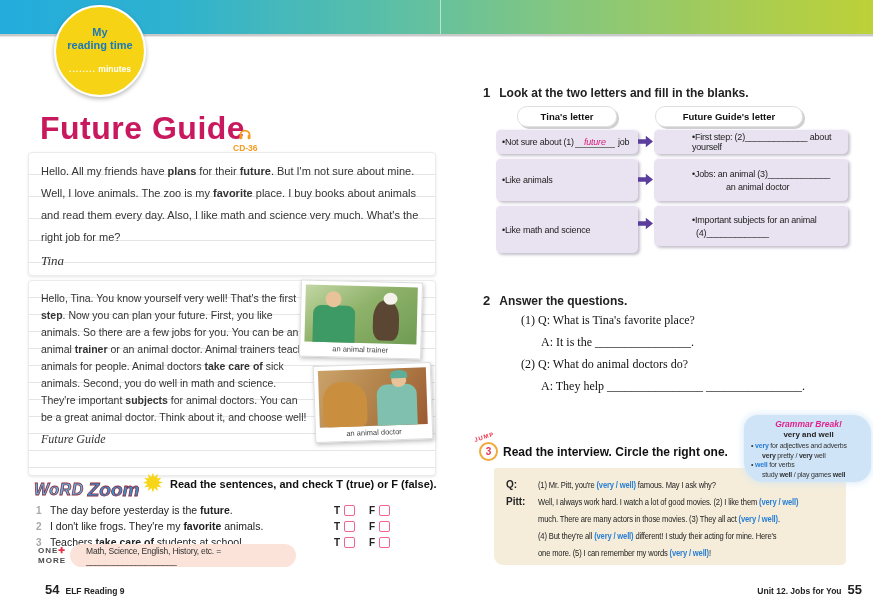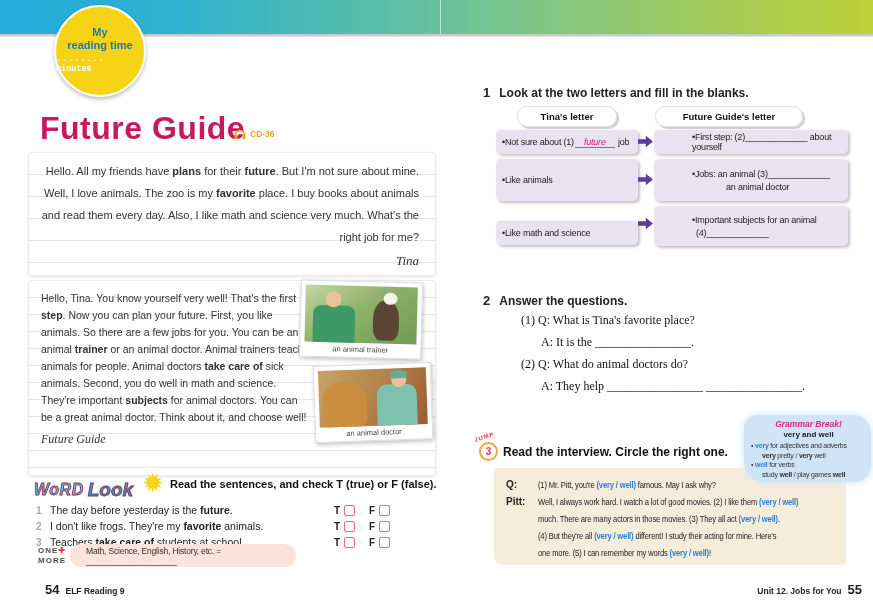--- a/index.html
+++ b/index.html
@@ -11,32 +11,32 @@
     background:linear-gradient(90deg,#23acdd 0%,#2fb2cf 20%,#5cbfa6 45%,#85c77e 65%,#a8cc53 85%,#bdd138 100%);}
   .bar-shadow{position:absolute;left:0;top:34px;width:873px;height:2px;background:#c9c9c9;}
   .bar-shadow2{position:absolute;left:0;top:36px;width:873px;height:1px;background:#e6e6e6;}
   .seam{position:absolute;left:440px;top:0;width:1px;height:34px;background:rgba(255,255,255,0.55);}
 
   
   .badge{position:absolute;left:54px;top:5px;width:92px;height:92px;border-radius:50%;
     background:#f6d415;border:2px solid #fff;box-shadow:0 2px 4px rgba(0,0,0,0.28);
     display:flex;flex-direction:column;align-items:center;box-sizing:border-box;padding-top:19px;z-index:10;}
   .badge .b1,.badge .b2{color:#1878bc;font-weight:bold;font-size:11px;line-height:13px;}
-  .badge .bmin{margin-top:2px;font-size:8.5px;font-weight:bold;color:#fff;font-family:Liberation Mono, monospace;}
+  .badge .bmin{margin-top:12px;font-size:8.5px;font-weight:bold;color:#fff;}
   .badge .dots{letter-spacing:1px;color:rgba(255,255,255,0.95);}
 
   
   .title{position:absolute;left:40px;top:110px;font-size:32px;font-weight:900;color:#c9195e;letter-spacing:0.5px;}
-  .audio{position:absolute;left:233px;top:127px;display:flex;align-items:center;gap:3px;}
+  .audio{position:absolute;left:233px;top:127px;display:flex;align-items:center;gap:3px;flex-direction:column;}
   .audio .cd{font-size:8.5px;font-weight:bold;color:#f59c1f;}
 
   .paper{position:absolute;left:28px;width:408px;background:#fff;border:1px solid #ececec;border-radius:4px;
     box-shadow:0 1px 3px rgba(0,0,0,0.10);box-sizing:border-box;}
   .paper1{top:152px;min-height:122px;padding:7px 16px 6px 12px;
-    background-image:repeating-linear-gradient(to bottom,#fff 0 21px,#e5e5e5 21px 22px);text-align:right;}
+    background-image:repeating-linear-gradient(to bottom,#fff 0 21px,#e5e5e5 21px 22px);}
   .paper1 .ltxt{font-size:11px;line-height:22px;color:#333;}
   .paper2{top:280px;height:196px;padding:6px 6px 6px 12px;
     background-image:repeating-linear-gradient(to bottom,#fff 0 16px,#e5e5e5 16px 17px);}
   .paper2 .ltxt{width:268px;font-size:10.5px;line-height:17px;color:#333;margin-top:3px;}
   .sig{font-family:"Liberation Serif",serif;font-style:italic;font-size:13px;color:#333;margin-top:5px;}
   .paper2 .sig{font-size:12px;margin-top:6px;}
 
   .photo{position:absolute;background:#fff;border:1px solid #ddd;box-shadow:1px 2px 4px rgba(0,0,0,0.25);
     box-sizing:border-box;padding:4px 4px 1px;z-index:5;}
   .photo .pimg{position:relative;width:100%;height:57px;overflow:hidden;}
@@ -90,21 +90,21 @@
   
   .pill{position:absolute;height:19px;background:#fff;border:1px solid #e0e0e0;border-radius:10px;
     box-shadow:2px 2px 0 rgba(150,150,150,0.45);display:flex;align-items:center;justify-content:center;
     font-size:9.5px;font-weight:bold;color:#111;z-index:3;}
   .pill-l{left:517px;top:106px;width:98px;} .pill-r{left:655px;top:106px;width:146px;}
   .x1-box{position:absolute;background:#e9e2f1;border-radius:5px;border-top:1px solid #f7f4fb;
     box-shadow:2px 2px 3px rgba(110,100,130,0.4);box-sizing:border-box;
     display:flex;flex-direction:column;justify-content:center;gap:3px;padding:3px 6px;
     font-size:9px;letter-spacing:-0.2px;color:#222;}
   .x1-l{left:496px;width:142px;} .x1-r{left:654px;width:194px;padding-left:38px;}
-  .x1-b1{top:129px;height:25px;} .x1-b2{top:158px;height:43px;} .x1-b3l{top:220px;height:25px;} .x1-b3r{top:205px;height:41px;}
+  .x1-b1{top:129px;height:25px;} .x1-b2{top:158px;height:43px;} .x1-b3l{top:205px;height:48px;} .x1-b3r{top:205px;height:41px;}
   .x1-indent{padding-left:34px;} .x1-indent-sm{padding-left:4px;}
   .arrow{position:absolute;width:15px;height:13px;background:#5b3d9e;
     clip-path:polygon(0 32%,52% 32%,52% 6%,100% 50%,52% 94%,52% 68%,0 68%);}
   .ar1{left:638px;top:135px;} .ar2{left:638px;top:173px;} .ar3{left:638px;top:217px;}
   .seg-ans{display:inline-block;color:#d6217e;font-style:italic;border-bottom:1px solid #777;padding:0 9px;margin:0 1px;}
 
   
   .ex2-line{position:absolute;font-family:"Liberation Serif",serif;font-size:12px;color:#111;margin-left:13px;}
   .ex2-l0{left:508px;top:313px;} .ex2-l1{left:528px;top:335px;}
   .ex2-l2{left:508px;top:357px;} .ex2-l3{left:528px;top:379px;}
@@ -193,21 +193,21 @@
       <div class="vet"></div>
       <div class="vethead"></div>
       <div class="vetcap"></div>
     </div>
     <div class="pcap">an animal doctor</div>
   </div>
 
   <div class="wz-logo">
     <span class="wz-star">✹</span>
     <span class="wz-word">WoRD</span>
-    <span class="wz-zoom">Look</span>
+    <span class="wz-zoom">Zoom</span>
   </div>
   <div class="wz-instruction">Read the sentences, and check T (true) or F (false).</div>
 
   <div class="wz-row" style="top:502px;">
     <span class="num">1</span>
     <span class="txt"><span>The day before yesterday is the </span><span class="seg-b">future</span><span>.</span></span>
     <span class="tf tf-t">
         <span>T</span>
         <span class="cb"></span>
       </span>

